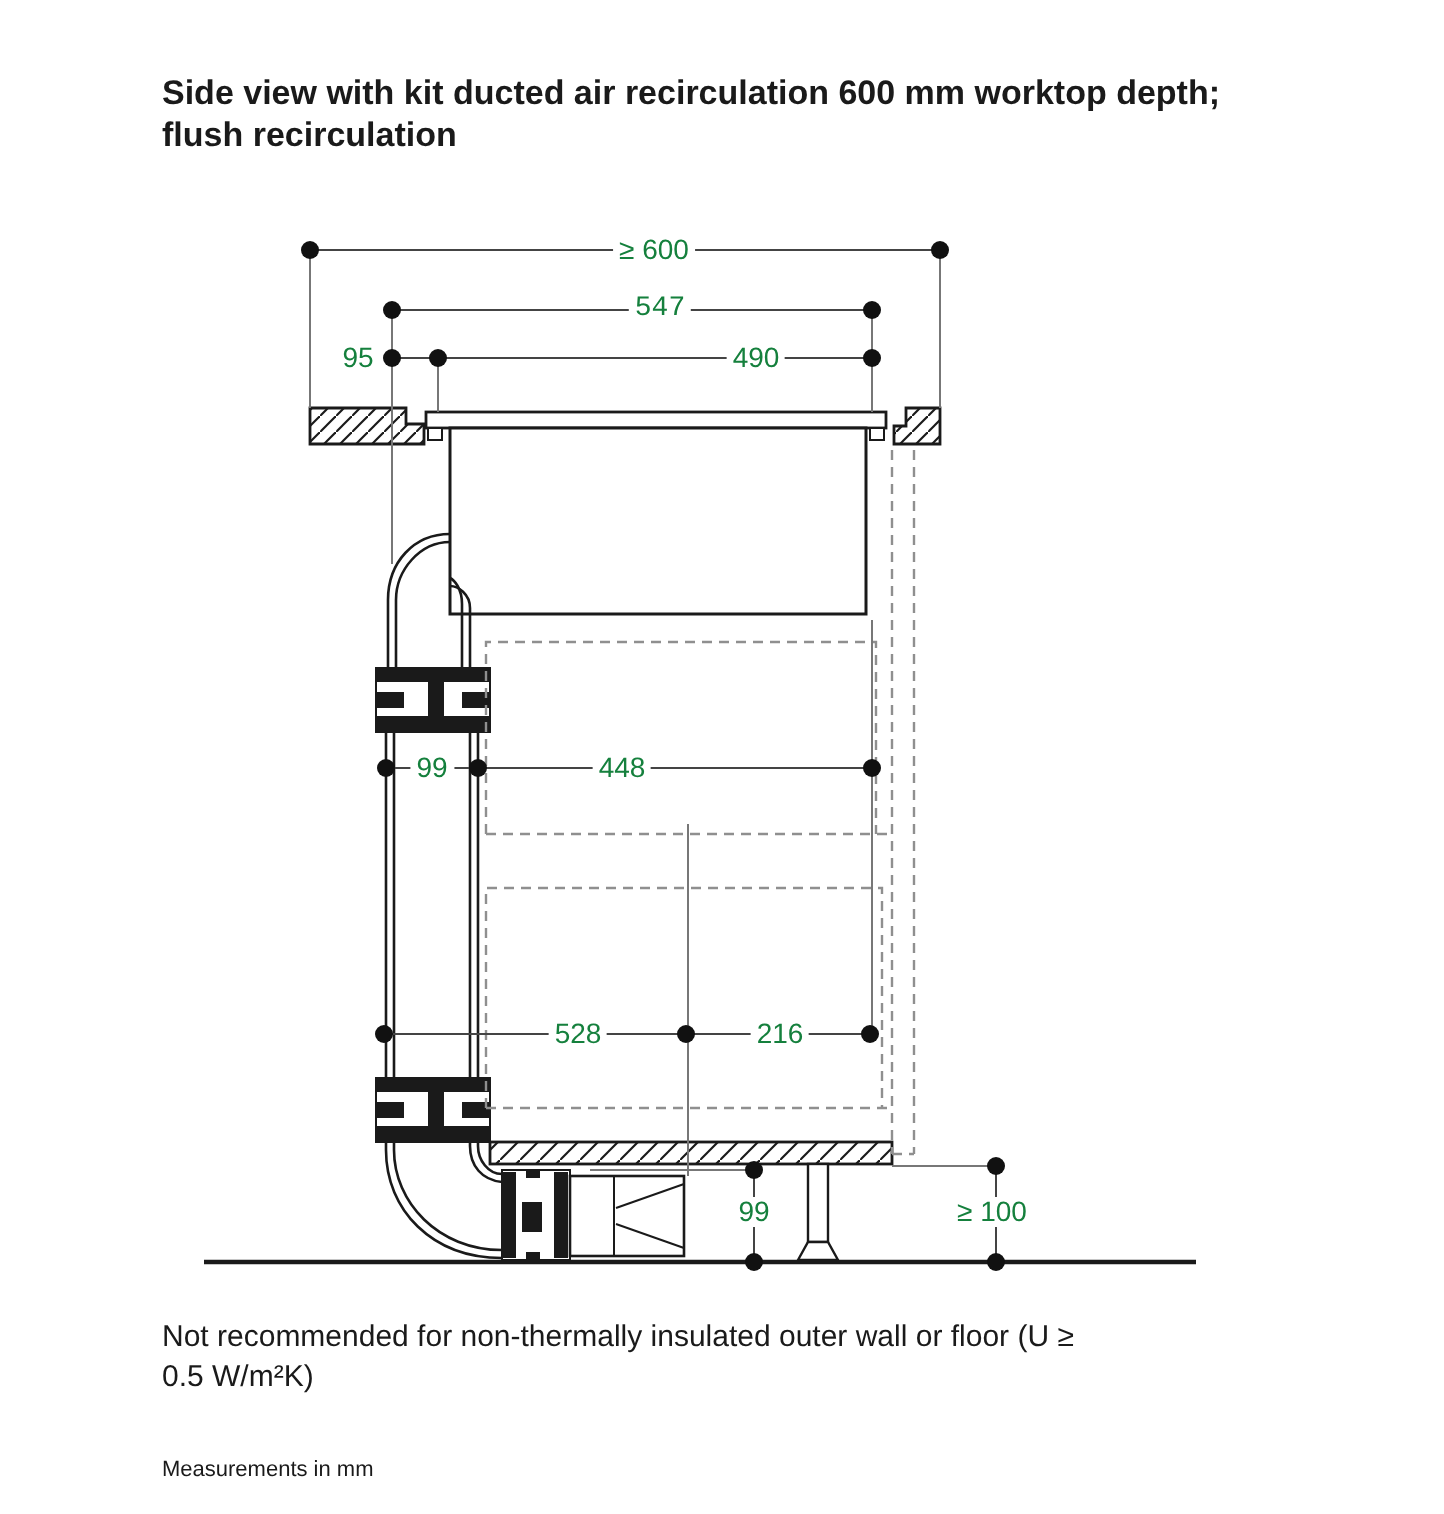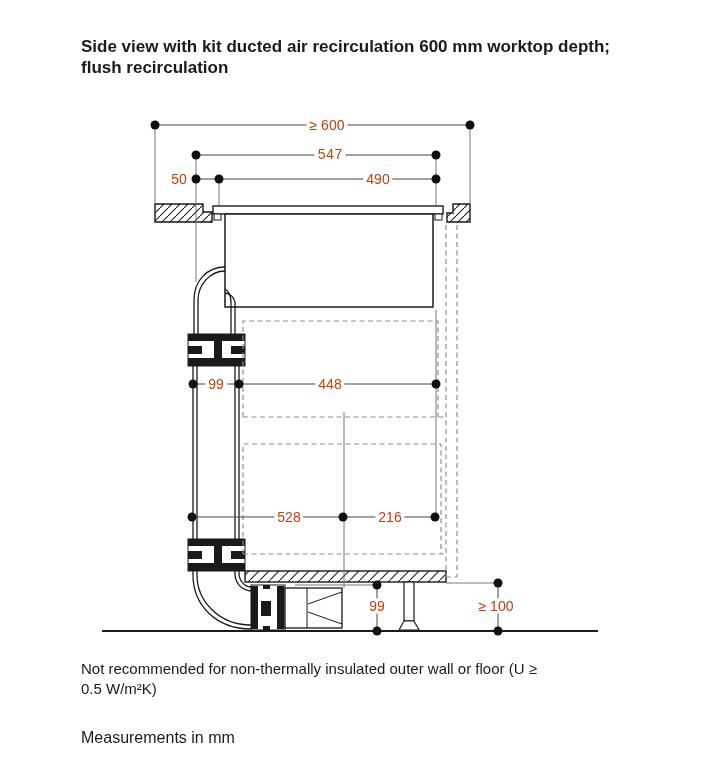--- a/index.html
+++ b/index.html
@@ -1,25 +1,25 @@
 <!DOCTYPE html>
 <html><head>
 <meta charset="utf-8">
 <style>
   html,body{margin:0;padding:0;background:#ffffff;}
   body{font-family:"Liberation Sans", sans-serif;color:#1a1a1a;}
   .page{position:relative;width:722px;height:757px;background:#fff;overflow:hidden;}
   .title{position:absolute;left:81px;top:36px;width:580px;font-size:17px;font-weight:bold;line-height:21px;}
   .note{position:absolute;left:81px;top:659px;width:560px;font-size:15px;line-height:20px;}
-  .units{position:absolute;left:81px;top:729px;font-size:16px;}
+  .units{position:absolute;left:81px;top:729px;font-size:11px;}
   svg.drawing{position:absolute;left:0;top:0;}
   .dim-label{
     position:absolute;transform:translate(-50%,-50%);
     background:#ffffff;padding:0 3px;font-size:14px;line-height:15px;
-    white-space:nowrap;color:#c2410c;
+    white-space:nowrap;color:#15803d;
   }
 </style>
 </head>
 <body>
 
 <div class="page">
 
   <div class="title">
     <div>Side view with kit ducted air recirculation 600 mm worktop depth;</div>
     <div>flush recirculation</div>
@@ -161,24 +161,24 @@
         <circle cx="435" cy="517" r="4.5"></circle>
       <circle cx="377" cy="585" r="4.5"></circle>
         <circle cx="377" cy="631" r="4.5"></circle>
       <circle cx="498" cy="583" r="4.5"></circle>
         <circle cx="498" cy="631" r="4.5"></circle>
     </g>
   </svg>
 
   <span class="dim-label" style="left:327px;top:125px;">≥ 600</span>
   <span class="dim-label" style="left:330px;top:155px;font-family:Liberation Mono, monospace;">547</span>
-  <span class="dim-label" style="left:179px;top:179px;">50</span>
+  <span class="dim-label" style="left:179px;top:179px;">95</span>
   <span class="dim-label" style="left:330px;top:179px;margin-left:48px;">490</span>
   <span class="dim-label" style="left:216px;top:384px;">99</span>
-  <span class="dim-label" style="left:330px;top:384px;text-align:right;">448</span>
+  <span class="dim-label" style="left:311px;top:384px;text-align:right;">448</span>
   <span class="dim-label" style="left:289px;top:517px;">528</span>
   <span class="dim-label" style="left:390px;top:517px;text-align:center;">216</span>
   <span class="dim-label" style="left:377px;top:606px;">99</span>
   <span class="dim-label" style="left:496px;top:606px;">≥ 100</span>
 
   <div class="note">
     <div>Not recommended for non-thermally insulated outer wall or floor (U ≥</div>
     <div>0.5 W/m²K)</div>
   </div>
   <div class="units">Measurements in mm</div>

